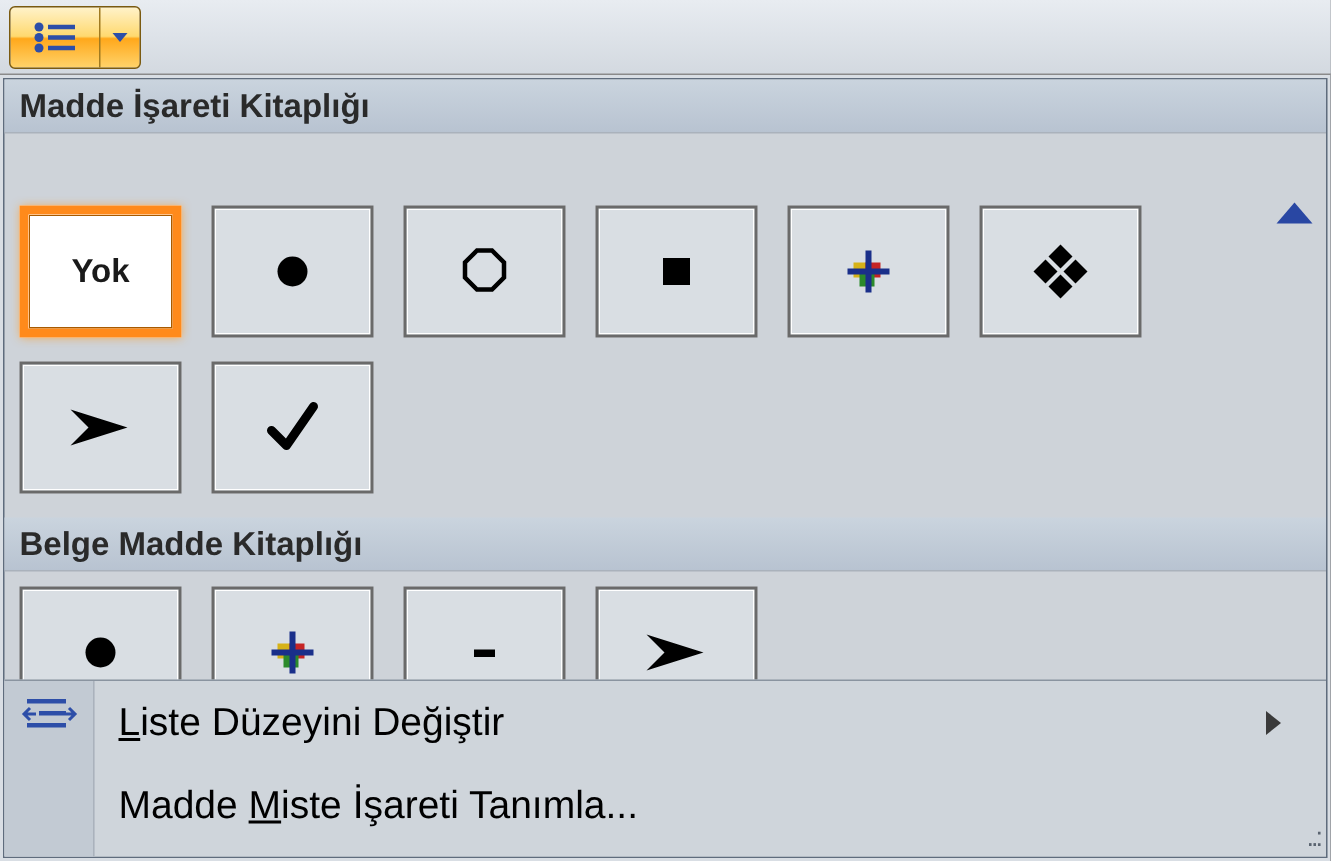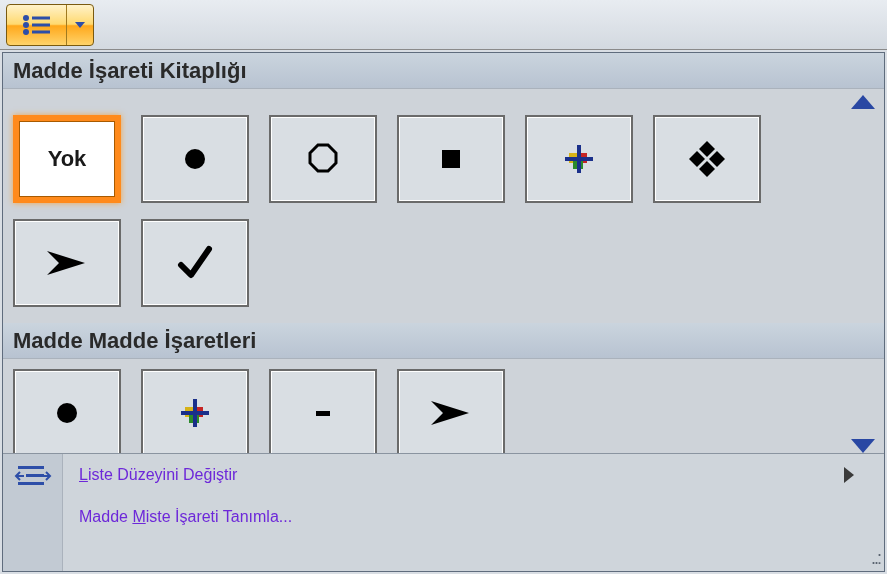--- a/index.html
+++ b/index.html
@@ -66,21 +66,22 @@
     display: flex;
     align-items: center;
     font-size: 22px;
     font-weight: bold;
     color: #2a2a2a;
     background: linear-gradient(#cad4de,#b8c3d1);
     border-bottom: 1px solid #aab2bc;
   }
   .gallery-body {
     position: relative;
-    padding: 26px 42px 10px 10px;
+    padding: 8px 42px 10px 10px;
+    margin-top: 40px;
   }
   .scroll-col {
     position: absolute;
     right: 2px;
     top: 0;
     width: 38px;
     height: 370px;
     display: flex;
     flex-direction: column;
     justify-content: space-between;
@@ -128,22 +129,22 @@
     background:#c2cad3;
     border-right:1px solid #aab2bc;
     display:flex; flex-direction:column; align-items:center;
     padding-top:8px;
   }
   .menu-left-strip svg{ width:38px; height:28px; }
   .menu-item {
     position: relative;
     margin-left: 70px;
     padding: 12px 40px 12px 6px;
-    font-size: 16px;
-    color: #6d28d9;
+    font-size: 26px;
+    color: #000000;
     cursor: pointer;
   }
   .menu-item .u { text-decoration: underline; }
   .menu-item .sub-arrow {
     position: absolute; right: 30px; top: 50%;
     transform: translateY(-50%);
     width:0;height:0;border-top:8px solid transparent;border-bottom:8px solid transparent;border-left:10px solid #3a3a3a;
   }
   .resize-grip{
     position:absolute; right:4px; bottom:2px;
@@ -228,21 +229,21 @@
             <path d="M4 6 L42 18 L4 30 L16 18 Z" fill="#000"></path>
           </svg>
         </div>
         <div class="cell">
           <svg width="40" height="40">
             <path d="M6 22 L16 32 L34 6" fill="none" stroke="#000" stroke-width="6" stroke-linecap="round" stroke-linejoin="round"></path>
           </svg>
         </div>
       </div>
 
-      <div class="section-hdr" style="margin-left:-10px;margin-right:-42px;">Madde Madde İşaretleri</div>
+      <div class="section-hdr" style="margin-left:-10px;margin-right:-42px;">Belge Madde Kitaplığı</div>
 
       <div class="row" style="margin-top:10px">
         <div class="cell">
           <svg width="30" height="30">
               <circle cx="15" cy="15" r="10" fill="#000"></circle>
             </svg>
         </div>
         <div class="cell">
           <svg width="40" height="40">
             <rect x="10" y="14" width="10" height="10" fill="#d6b218"></rect>

